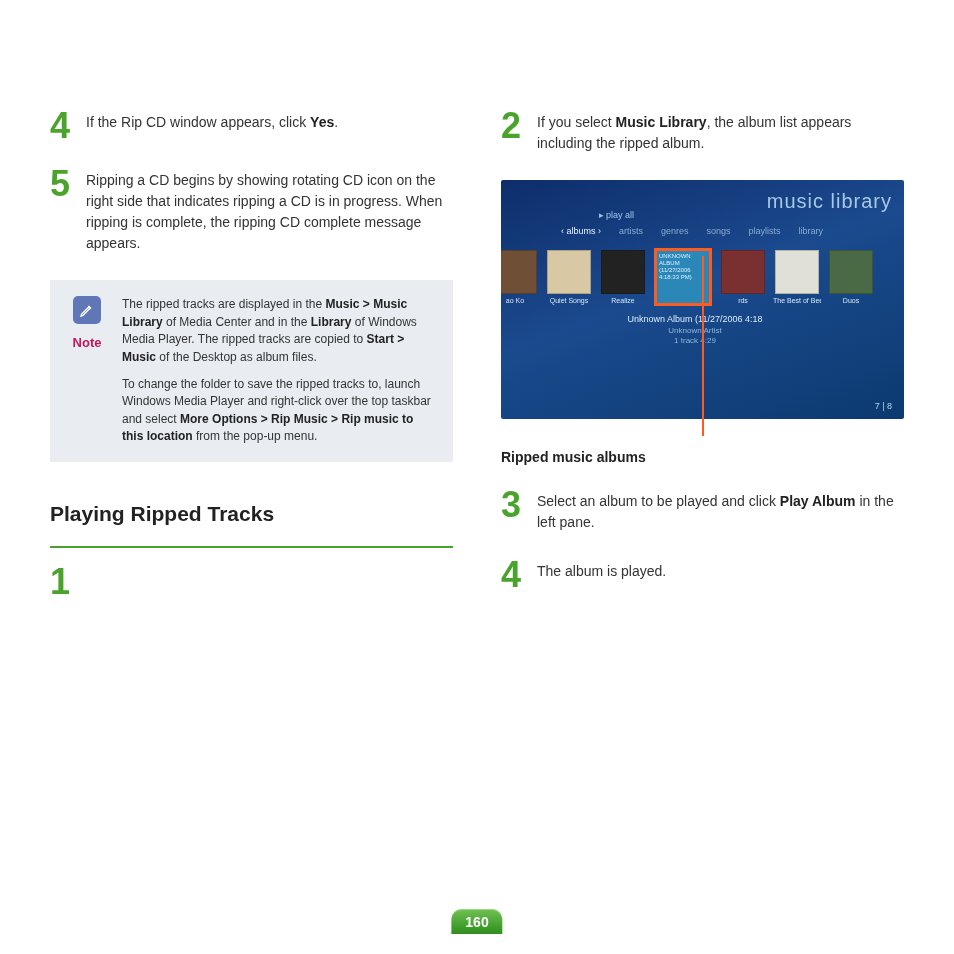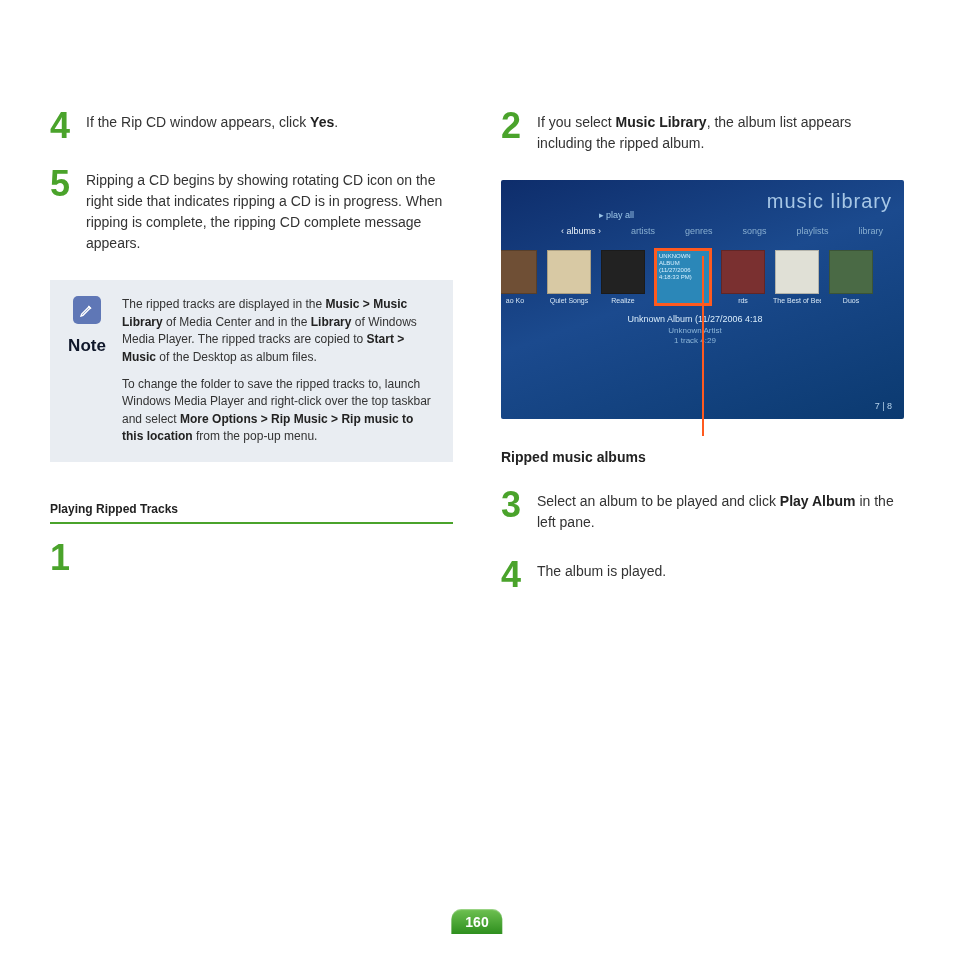--- a/index.html
+++ b/index.html
@@ -58,32 +58,32 @@
     width: 28px;
     height: 28px;
     background: #5f77b6;
     border-radius: 5px;
     display: flex;
     align-items: center;
     justify-content: center;
     color: #fff;
   }
   .note-label {
-    color: #0f172a;
-    font-weight: bold;
-    font-size: 17px;
+    color: #be185d;
+    font-weight: bold;
+    font-size: 13px;
     margin-top: 10px;
   }
   .note-body p { margin-bottom: 10px; }
   .note-body p:last-child { margin-bottom: 0; }
   .section-title {
-    font-size: 12px;
+    font-size: 21px;
     font-weight: bold;
     color: #222;
-    padding-bottom: 6px;
+    padding-bottom: 20px;
     border-bottom: 2px solid #4aa32b;
     margin-bottom: 18px;
     margin-top: 20px;
   }
   .figure {
     margin: 10px 0 4px 0;
   }
   .mc-screen {
     width: 100%;
     aspect-ratio: 16 / 9.5;
@@ -107,21 +107,21 @@
     font-size: 9px;
     color: #9cc6e8;
     padding-left: 28px;
   }
   .mc-tabs {
     position: absolute;
     top: 46px;
     left: 60px;
     right: 8px;
     display: flex;
-    gap: 30px;
+    gap: 18px;
     font-size: 9px;
     color: #88aed0;
   }
   .mc-tabs .active { color: #eaf3fb; }
   .mc-albums {
     position: absolute;
     top: 70px;
     left: -10px;
     right: -10px;
     display: flex;

